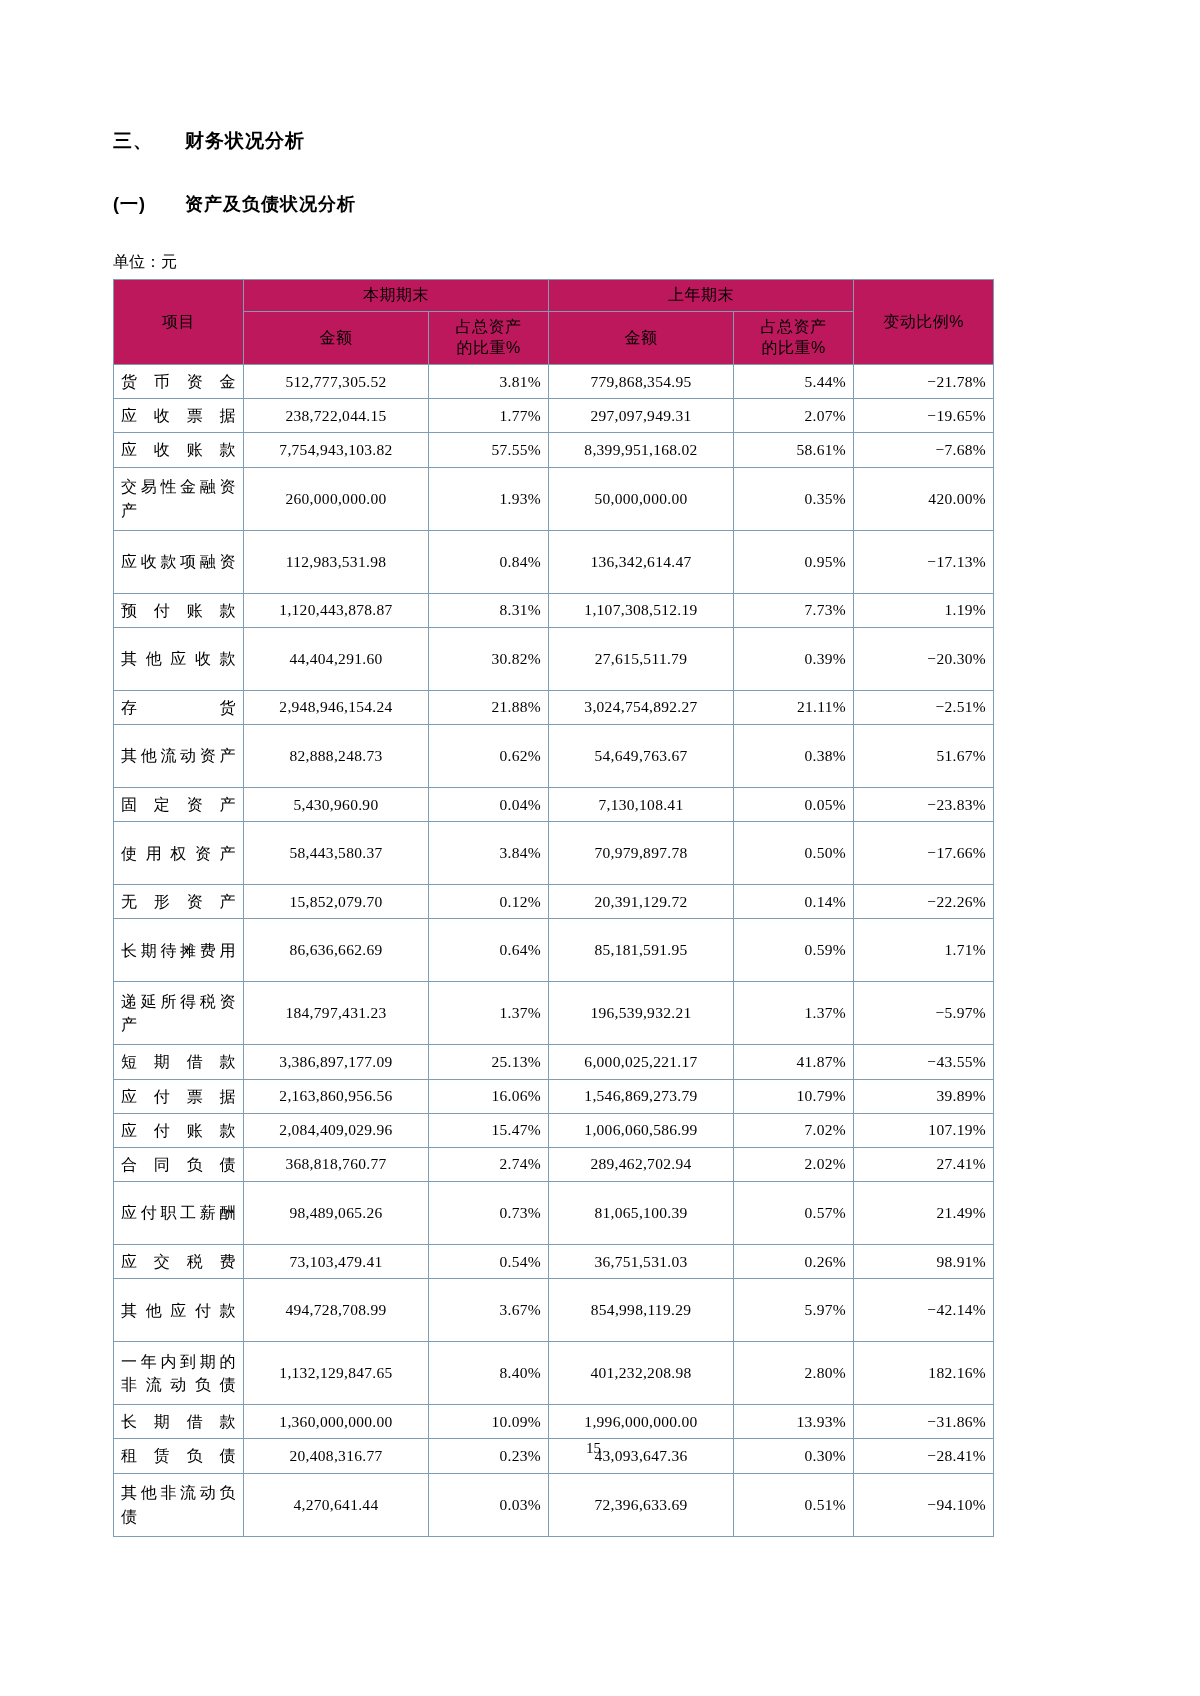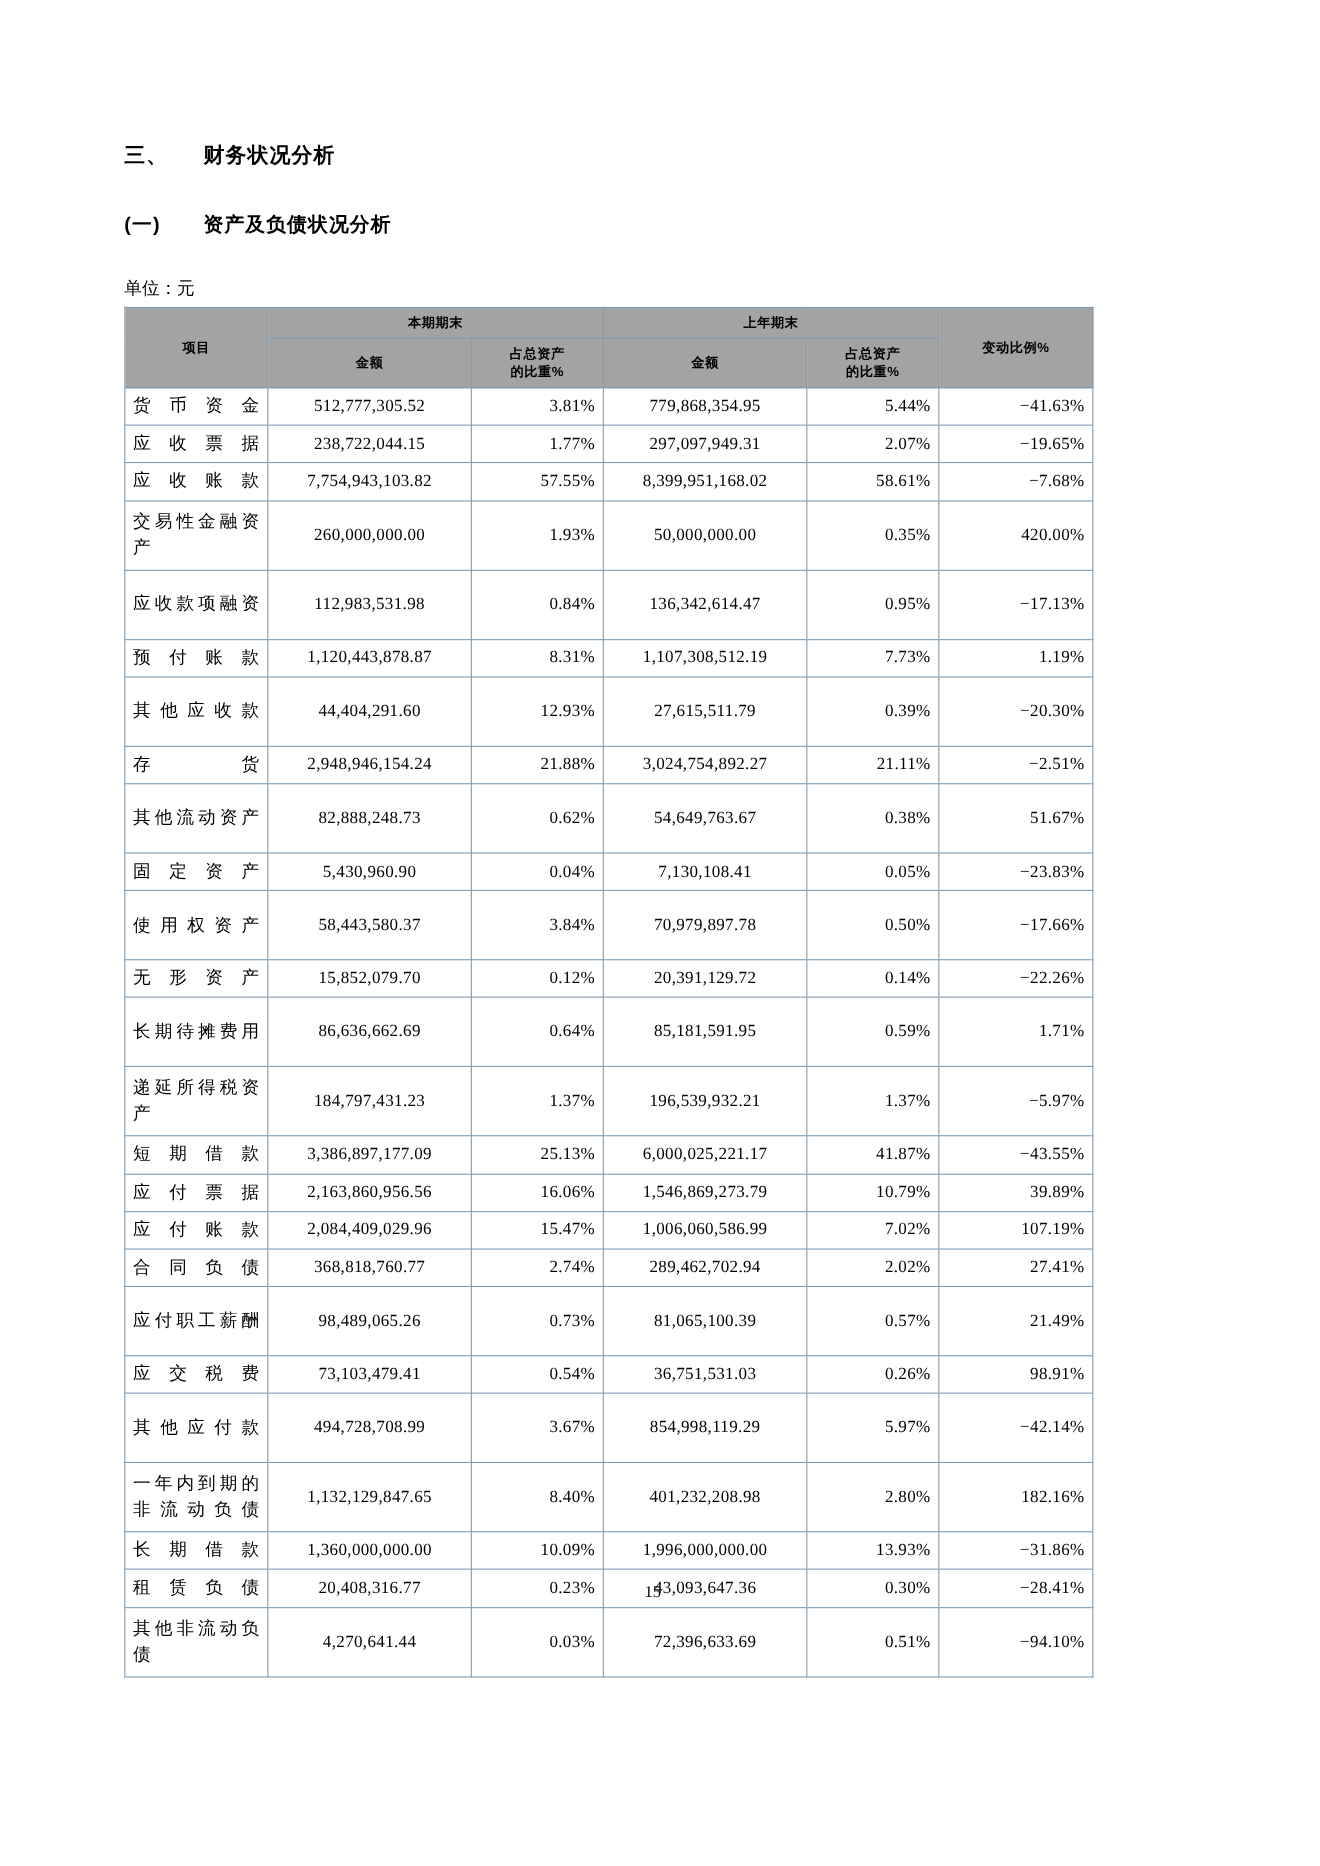--- a/index.html
+++ b/index.html
@@ -52,25 +52,25 @@
     width: 880px;
     table-layout: fixed;
     font-size: 15.5px;
   }
   table.fin th, table.fin td {
     border: 1px solid #7f9cb5;
     padding: 5px 7px;
     vertical-align: middle;
   }
   table.fin thead th {
-    background: #a3a3a3;
+    background: #be185d;
     text-align: center;
-    font-weight: bold;
-    font-family: "Liberation Sans", "DejaVu Sans", sans-serif;
-    font-size: 12px;
+    font-weight: normal;
+    font-family: "Liberation Sans", "DejaVu Sans", sans-serif;
+    font-size: 16px;
     letter-spacing: 0.5px;
   }
   .col-item { width: 130px; }
   .col-amt  { width: 185px; }
   .col-pct  { width: 120px; }
   .col-chg  { width: 140px; }
 
   td.item {
     text-align: justify;
     text-align-last: justify;
@@ -150,21 +150,21 @@
           </th>
         </tr>
       </thead>
       <tbody id="tbody">
           <tr>
             <td class="item">货币资金</td>
             <td class="num">512,777,305.52</td>
             <td class="pct">3.81%</td>
             <td class="num">779,868,354.95</td>
             <td class="pct">5.44%</td>
-            <td class="chg">−41.63%</td>
+            <td class="chg">−21.78%</td>
           </tr>
           <tr>
             <td class="item">应收票据</td>
             <td class="num">238,722,044.15</td>
             <td class="pct">1.77%</td>
             <td class="num">297,097,949.31</td>
             <td class="pct">2.07%</td>
             <td class="chg">−19.65%</td>
           </tr>
           <tr>
@@ -195,21 +195,21 @@
             <td class="item">预付账款</td>
             <td class="num">1,120,443,878.87</td>
             <td class="pct">8.31%</td>
             <td class="num">1,107,308,512.19</td>
             <td class="pct">7.73%</td>
             <td class="chg">1.19%</td>
           </tr>
           <tr class="tall">
             <td class="item">其他应收款</td>
             <td class="num">44,404,291.60</td>
-            <td class="pct">12.93%</td>
+            <td class="pct">30.82%</td>
             <td class="num">27,615,511.79</td>
             <td class="pct">0.39%</td>
             <td class="chg">−20.30%</td>
           </tr>
           <tr>
             <td class="item">存货</td>
             <td class="num">2,948,946,154.24</td>
             <td class="pct">21.88%</td>
             <td class="num">3,024,754,892.27</td>
             <td class="pct">21.11%</td>

